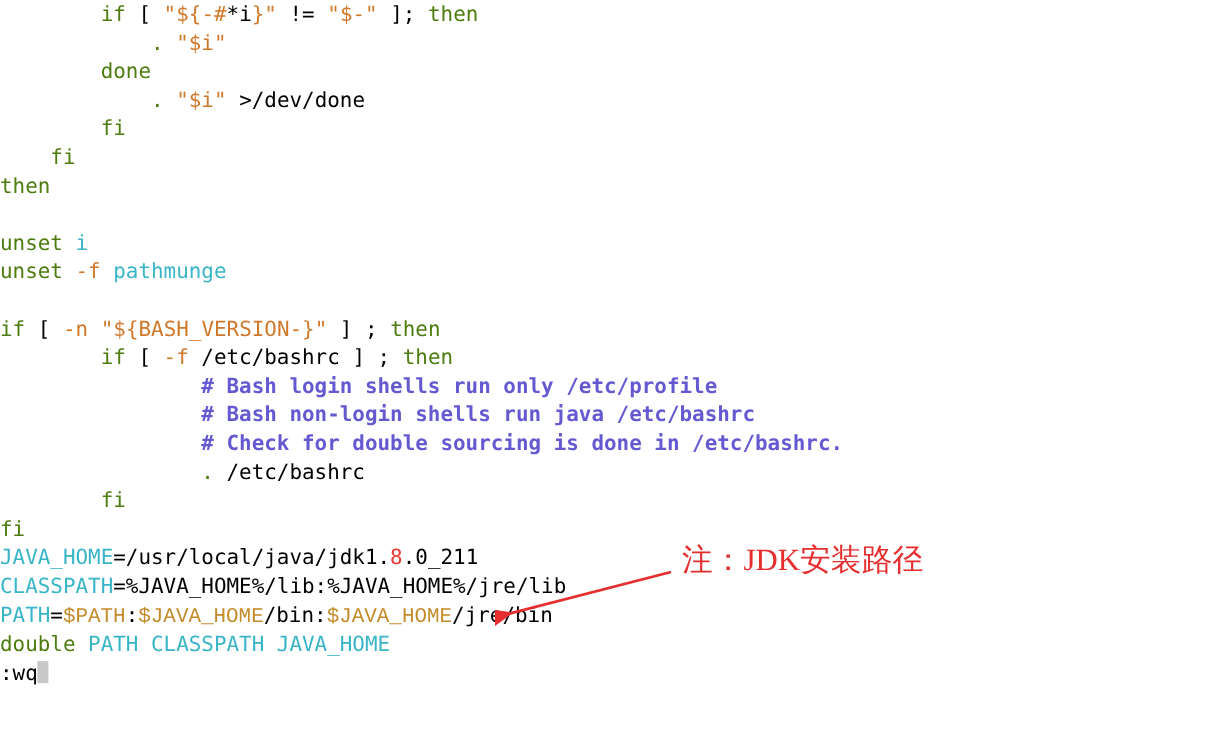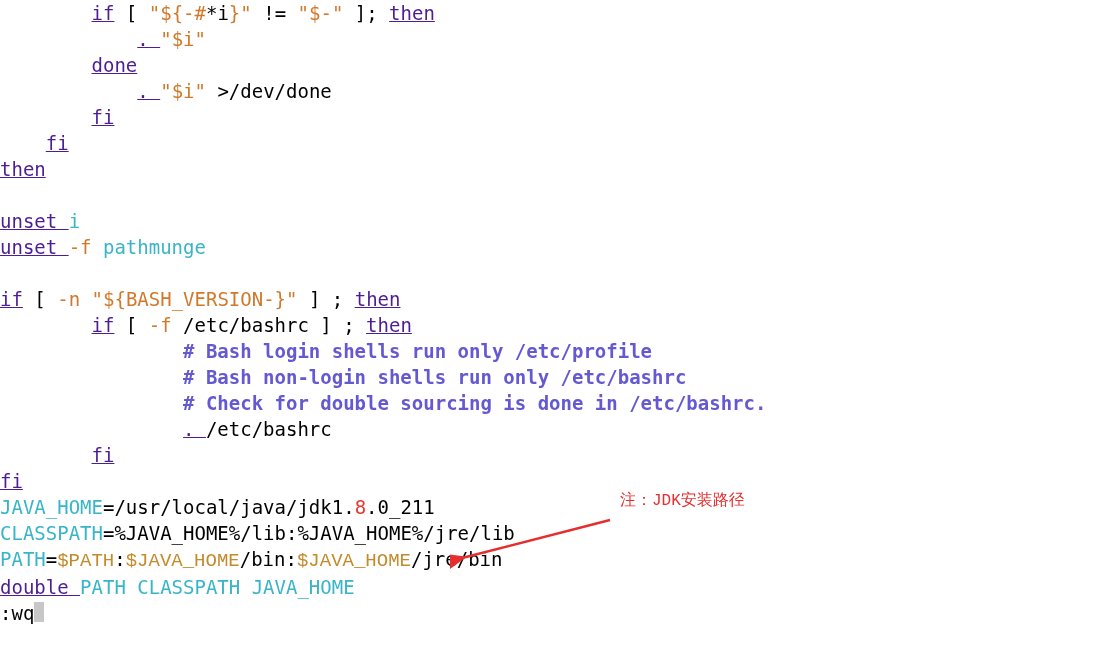--- a/index.html
+++ b/index.html
@@ -12,42 +12,42 @@
   }
   .terminal {
     font-family: "Menlo", "Monaco", "Consolas", monospace;
     font-size: 19px;
     line-height: 26px;
     white-space: pre;
     color: #000000;
     padding: 0 0 0 0;
     position: relative;
   }
-  .c-kw      { color: #4c1d95; text-decoration: underline; }  
+  .c-kw      { color: #4d7c0f; }  
   .c-str     { color: #d1792a; }  
   .c-ident   { color: #38b5c6; }  
   .c-builtin { color: #000000; }  
   .c-cmt     { color: #6459d1; font-weight: bold; }  
   .c-red     { color: #e53935; }  
   .c-var     { color: #38b5c6; text-align: center; }  
   .c-const   { color: #c58a2a; font-family: Liberation Mono, monospace; }  
   .cursor {
     display: inline-block;
     width: 10px;
     height: 20px;
     background: #c7c7c7;
     vertical-align: text-bottom;
     margin-bottom: 2px;
   }
 
   .annotation {
     position: absolute;
     color: #e62e2e;
-    font-family: Liberation Mono, monospace;
-    font-size: 16px;
+    font-family: Liberation Serif, serif;
+    font-size: 28px;
     pointer-events: none;
   }
   .annotation svg {
     position: absolute;
   }
 </style>
 </head>
 <body>
 
 <div class="terminal"><span><span>        </span><span class="c-kw">if</span><span> [ </span><span class="c-str">"$</span><span class="c-str">{</span><span class="c-str">-#</span><span class="c-builtin">*i</span><span class="c-str">}</span><span class="c-str">"</span><span> != </span><span class="c-str">"</span><span class="c-str">$-</span><span class="c-str">"</span><span> ]; </span><span class="c-kw">then</span></span>
@@ -57,21 +57,21 @@
 <span><span>        </span><span class="c-kw">fi</span></span>
 <span><span>    </span><span class="c-kw">fi</span></span>
 <span><span class="c-kw">then</span></span>
 <span></span>
 <span><span class="c-kw">unset </span><span class="c-ident">i</span></span>
 <span><span class="c-kw">unset </span><span class="c-str">-f </span><span class="c-ident">pathmunge</span></span>
 <span></span>
 <span><span class="c-kw">if</span><span> [ </span><span class="c-str">-n </span><span class="c-str">"</span><span class="c-str">${BASH_VERSION-}</span><span class="c-str">"</span><span> ] ; </span><span class="c-kw">then</span></span>
 <span><span>        </span><span class="c-kw">if</span><span> [ </span><span class="c-str">-f </span><span>/etc/bashrc</span><span> ] ; </span><span class="c-kw">then</span></span>
 <span><span>                </span><span class="c-cmt"># Bash login shells run only /etc/profile</span></span>
-<span><span>                </span><span class="c-cmt"># Bash non-login shells run only /etc/bashrc</span></span>
+<span><span>                </span><span class="c-cmt"># Bash non-login shells run java /etc/bashrc</span></span>
 <span><span>                </span><span class="c-cmt"># Check for double sourcing is done in /etc/bashrc.</span></span>
 <span><span>                </span><span class="c-kw">. </span><span>/etc/bashrc</span></span>
 <span><span>        </span><span class="c-kw">fi</span></span>
 <span><span class="c-kw">fi</span></span>
 <span><span class="c-var">JAVA_HOME</span><span>=</span><span>/usr/local/java/jdk1</span><span>.</span><span class="c-red">8</span><span>.</span><span>0_211</span></span>
 <span><span class="c-var">CLASSPATH</span><span>=</span><span>%JAVA_HOME%/lib:%JAVA_HOME%/jre/lib</span></span>
 <span><span class="c-var">PATH</span><span>=</span><span class="c-const">$PATH</span><span>:</span><span class="c-const">$JAVA_HOME</span><span>/bin</span><span>:</span><span class="c-const">$JAVA_HOME</span><span>/jre/bin</span></span>
 <span><span class="c-kw">double </span><span class="c-var">PATH CLASSPATH JAVA_HOME</span></span>
 <span><span>:wq</span><span class="cursor"></span></span></div>
 

